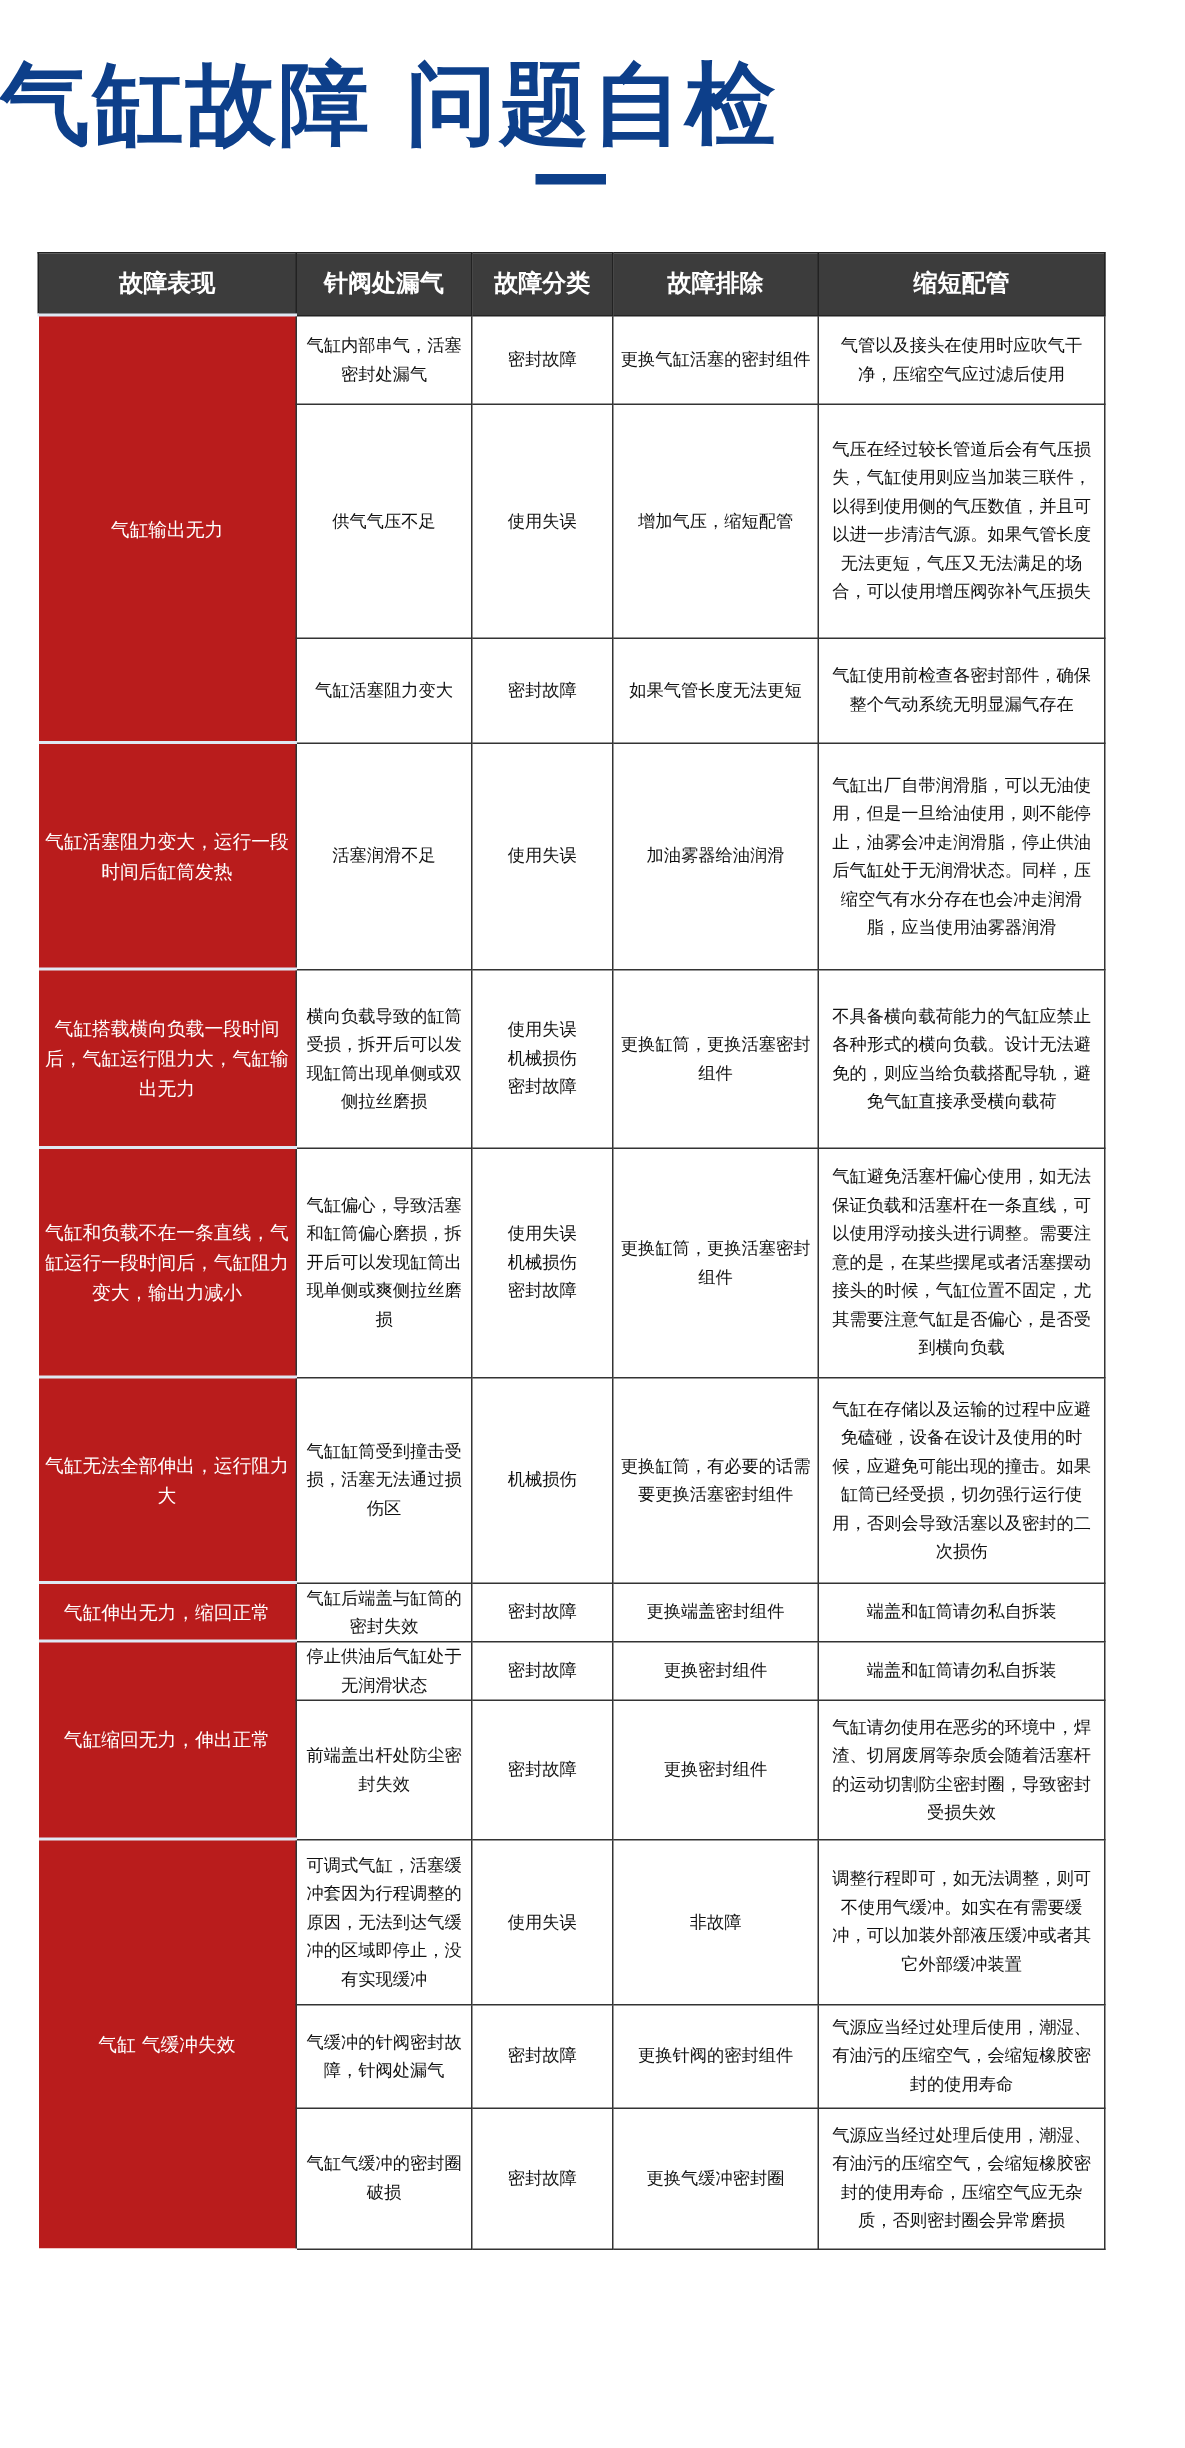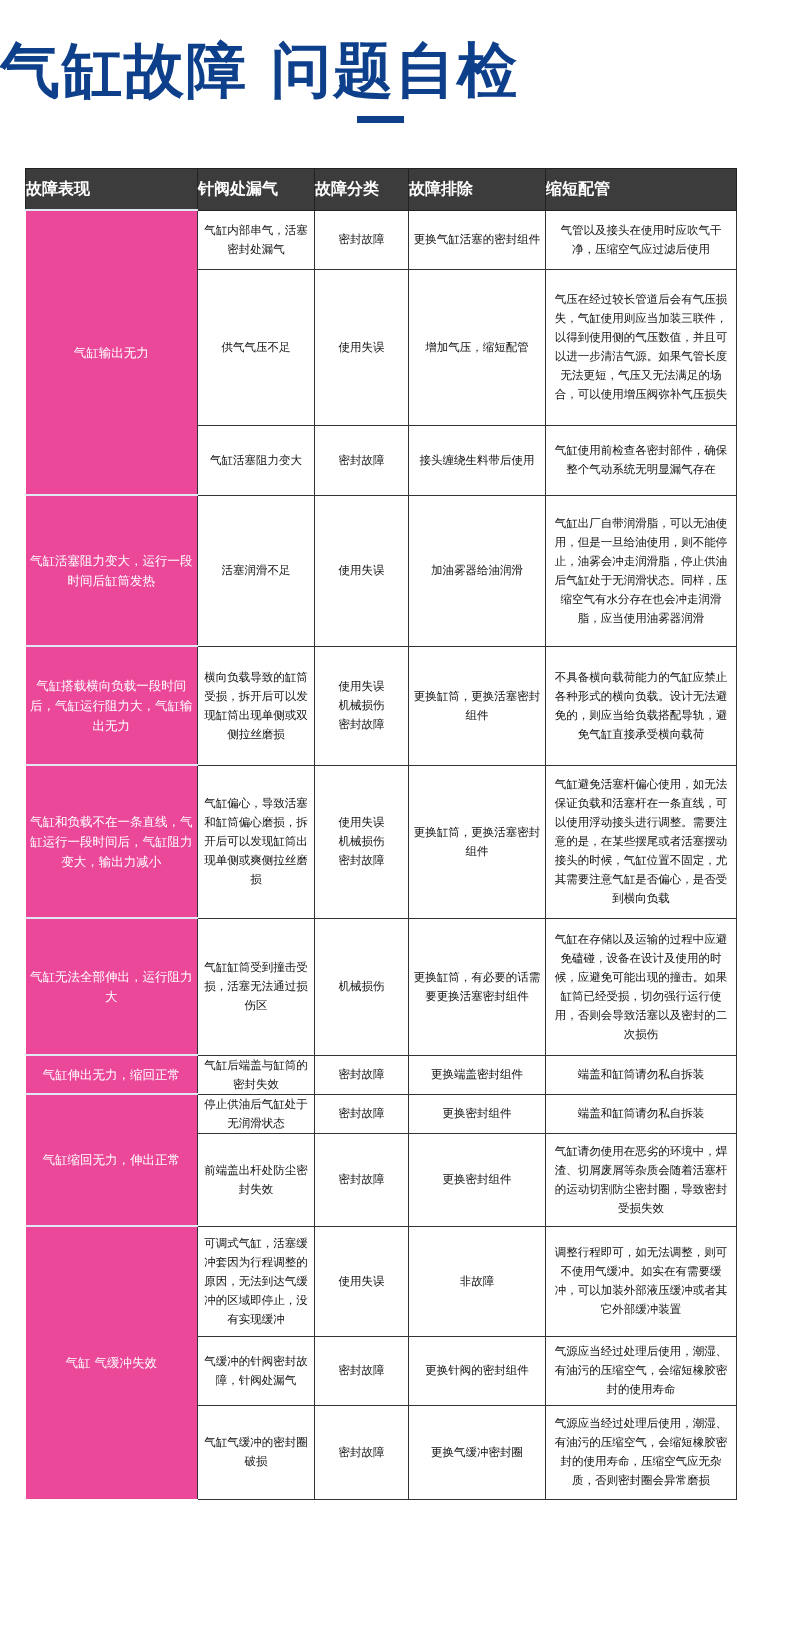--- a/index.html
+++ b/index.html
@@ -5,24 +5,24 @@
   html, body { margin: 0; padding: 0; background: #ffffff; }
   body { width: 790px; height: 1632px; position: relative; overflow: hidden;
          font-family: "DejaVu Sans", "Liberation Sans", sans-serif; }
   .title { position: absolute; left: 0; top: 30px; width: 790px; text-align: left;
            font-family: "DejaVu Sans", sans-serif; font-weight: bold; font-size: 60px;
            letter-spacing: 2px; color: #0d3f8a; line-height: 80px; }
   .title-bar { position: absolute; left: 357px; top: 116px; width: 47px; height: 7px; background: #0d3f8a; }
   table { position: absolute; left: 25px; top: 168px; width: 711px; border-collapse: collapse;
           table-layout: fixed; }
   th { background: #3c3c3c; color: #ffffff; font-size: 16px; font-weight: bold; height: 40px;
-       border: 1px solid #222; padding: 0; text-align: left; }
+       border: 1px solid #222; padding: 0; text-align: center; }
   td { border: 1px solid #333; font-size: 11.5px; line-height: 19px; color: #111;
        text-align: center; vertical-align: middle; padding: 0 4px; background: #fff; }
-  td.sym { background: #ec4899; color: #ffffff; font-size: 12.5px; line-height: 20px;
+  td.sym { background: #b91c1c; color: #ffffff; font-size: 12.5px; line-height: 20px;
            border-left: none; border-color: #2e72b5 #333 #ffffff #2e72b5; border-top: 2px solid #dfe8f3; }
   tr.first td.sym { border-top: 2px solid #dfe8f3; }
   td.multi span { display: block; }
 </style>
 </head>
 <body>
 
 <div class="title">气缸故障 问题自检</div>
 <div class="title-bar"></div>
 
@@ -54,21 +54,21 @@
     </tr>
     <tr style="height:156px">
       <td>供气气压不足</td>
       <td>使用失误</td>
       <td>增加气压，缩短配管</td>
       <td>气压在经过较长管道后会有气压损失，气缸使用则应当加装三联件，以得到使用侧的气压数值，并且可以进一步清洁气源。如果气管长度无法更短，气压又无法满足的场合，可以使用增压阀弥补气压损失</td>
     </tr>
     <tr style="height:70px">
       <td>气缸活塞阻力变大</td>
       <td>密封故障</td>
-      <td>接头缠绕生料带后使用</td>
+      <td>如果气管长度无法更短</td>
       <td>气缸使用前检查各密封部件，确保整个气动系统无明显漏气存在</td>
     </tr>
 
     <tr style="height:151px">
       <td class="sym">气缸活塞阻力变大，运行一段时间后缸筒发热</td>
       <td>活塞润滑不足</td>
       <td>使用失误</td>
       <td>加油雾器给油润滑</td>
       <td>气缸出厂自带润滑脂，可以无油使用，但是一旦给油使用，则不能停止，油雾会冲走润滑脂，停止供油后气缸处于无润滑状态。同样，压缩空气有水分存在也会冲走润滑脂，应当使用油雾器润滑</td>
     </tr>

